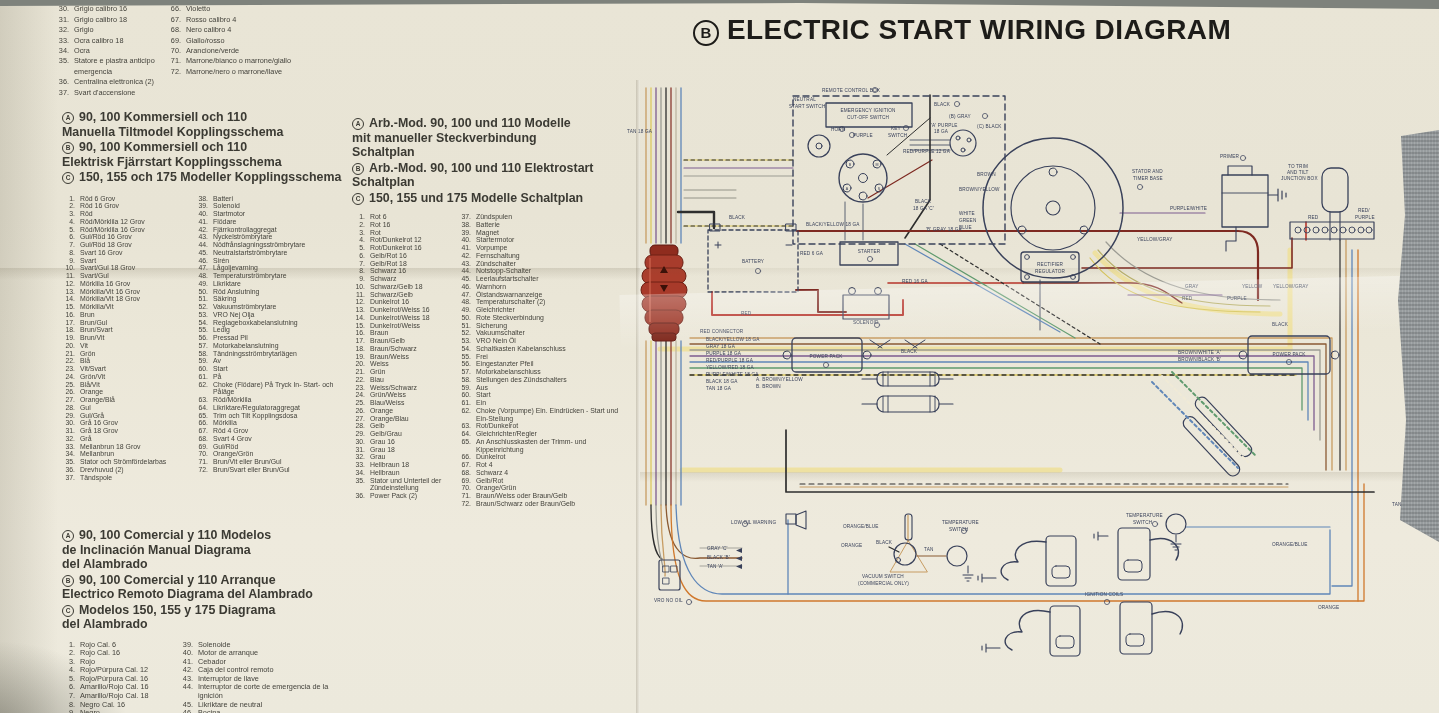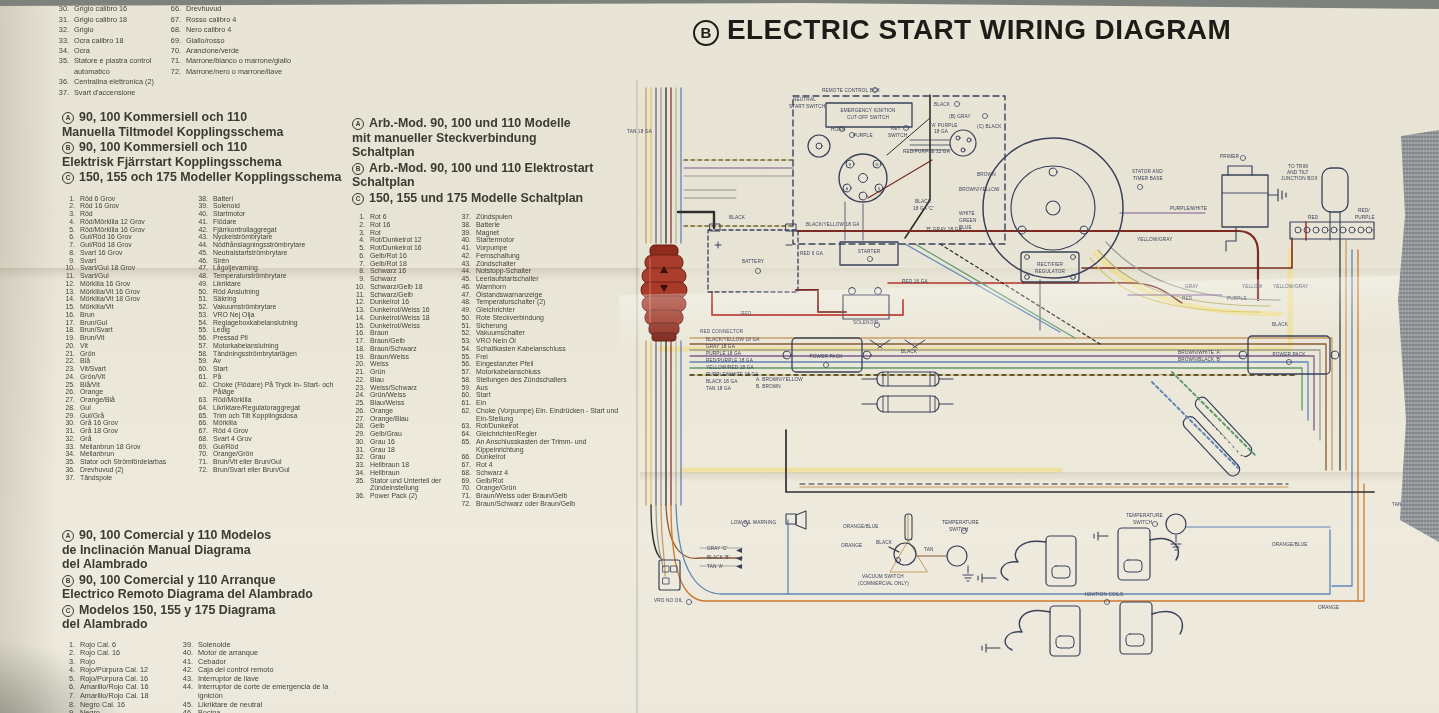--- a/index.html
+++ b/index.html
@@ -76,39 +76,39 @@
             <div class="li">
               <span class="n">33.</span>
               <span class="t">Ocra calibro 18</span>
             </div>
             <div class="li">
               <span class="n">34.</span>
               <span class="t">Ocra</span>
             </div>
             <div class="li">
               <span class="n">35.</span>
-              <span class="t">Statore e piastra control automatico</span>
+              <span class="t">Statore e piastra anticipo emergencia</span>
             </div>
             <div class="li">
               <span class="n">36.</span>
               <span class="t">Centralina elettronica (2)</span>
             </div>
             <div class="li">
               <span class="n">37.</span>
               <span class="t">Svart d'accensione</span>
             </div>
           </div>
         <div style="width:190px;margin-left:4px;">
             <div class="li">
               <span class="n">65.</span>
               <span class="t">Alla scatola di raccordo assetto/alzata</span>
             </div>
             <div class="li">
               <span class="n">66.</span>
-              <span class="t">Drevhuvud</span>
+              <span class="t">Violetto</span>
             </div>
             <div class="li">
               <span class="n">67.</span>
               <span class="t">Rosso calibro 4</span>
             </div>
             <div class="li">
               <span class="n">68.</span>
               <span class="t">Nero calibro 4</span>
             </div>
             <div class="li">

